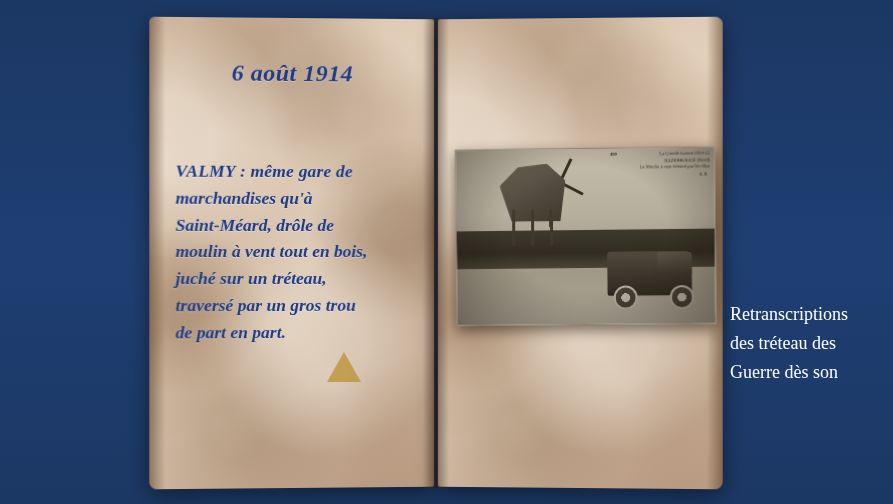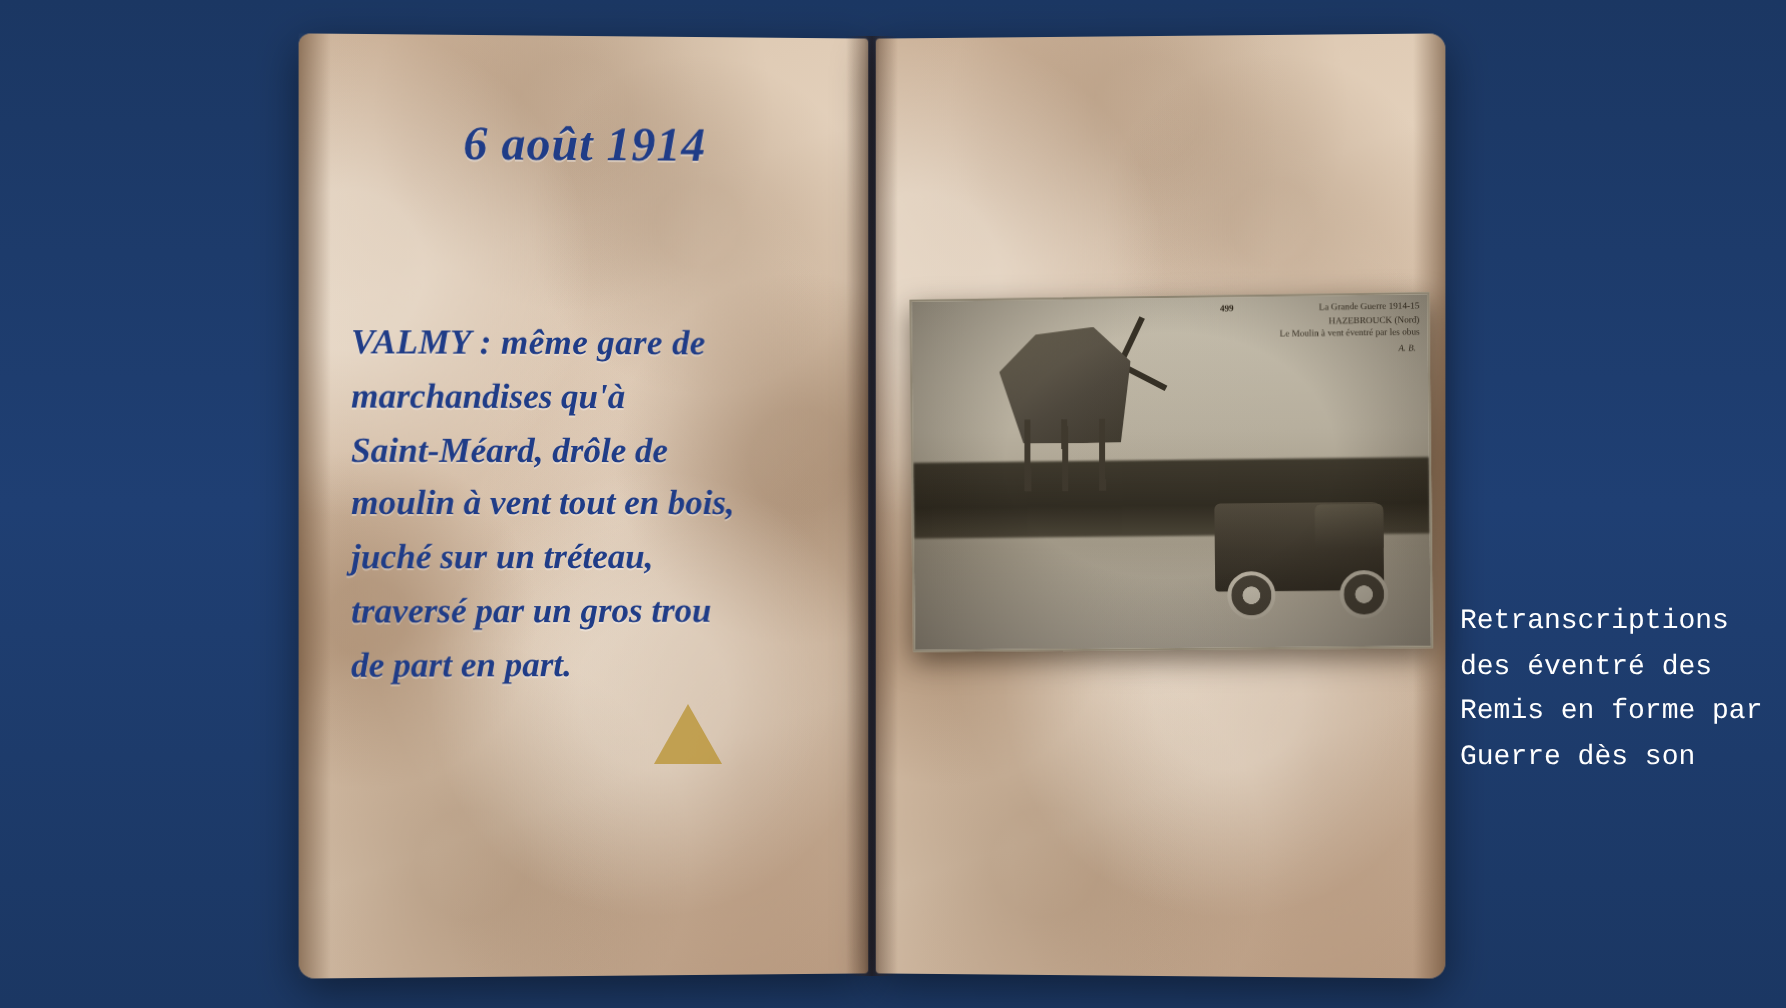--- a/index.html
+++ b/index.html
@@ -298,22 +298,22 @@
     filter: blur(.3px);
   }
 
   
   #side-note {
     position: absolute;
     left: 730px;
     top: 300px;
     width: 150px;
     color: #ffffff;
-    font-family: Liberation Mono, monospace;
-    font-size: 14px;
+    font-family: Liberation Serif, serif;
+    font-size: 18px;
     line-height: 1.62;
   }
   #side-note div { white-space: nowrap; }
 </style>
 </head>
 <body>
 
 <div id="slide">
 
   <div id="book">
@@ -366,18 +366,17 @@
       </div>
     </div>
 
     <div id="spine"></div>
   </div>
 
   <div id="gold-arrow"></div>
 
   <div id="side-note">
     <div>Retranscriptions</div>
-    <div>des éventré des</div>
-    <div>Remis en forme par</div>
+    <div>des tréteau des</div>
     <div>Guerre dès son</div>
   </div>
 
 </div>
 
 </body></html>

